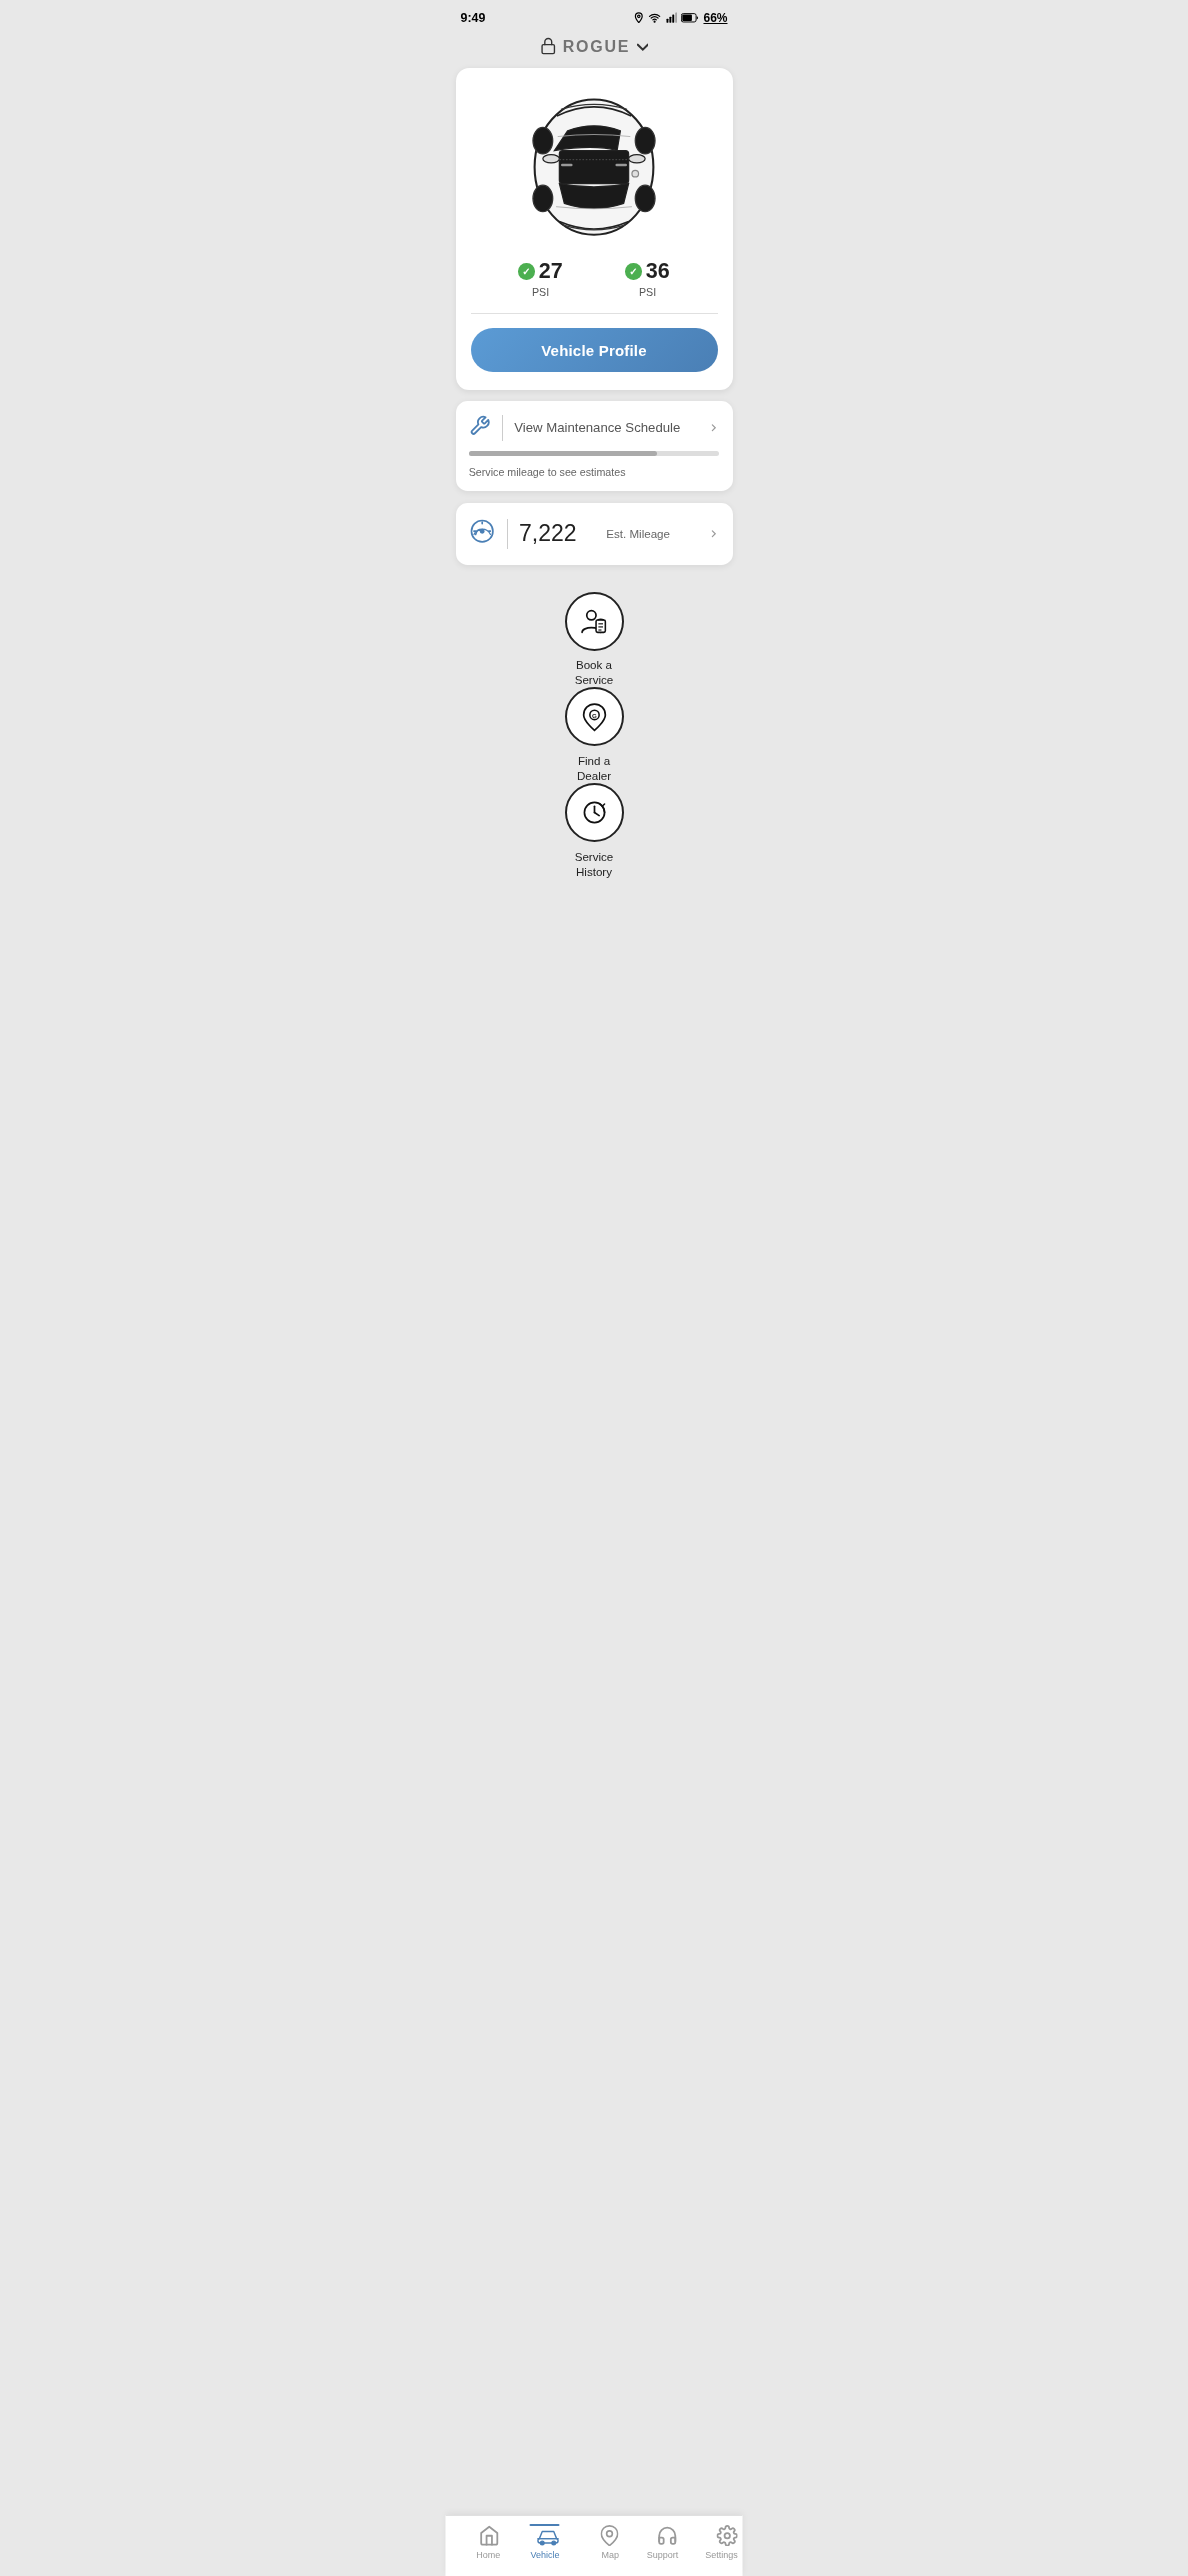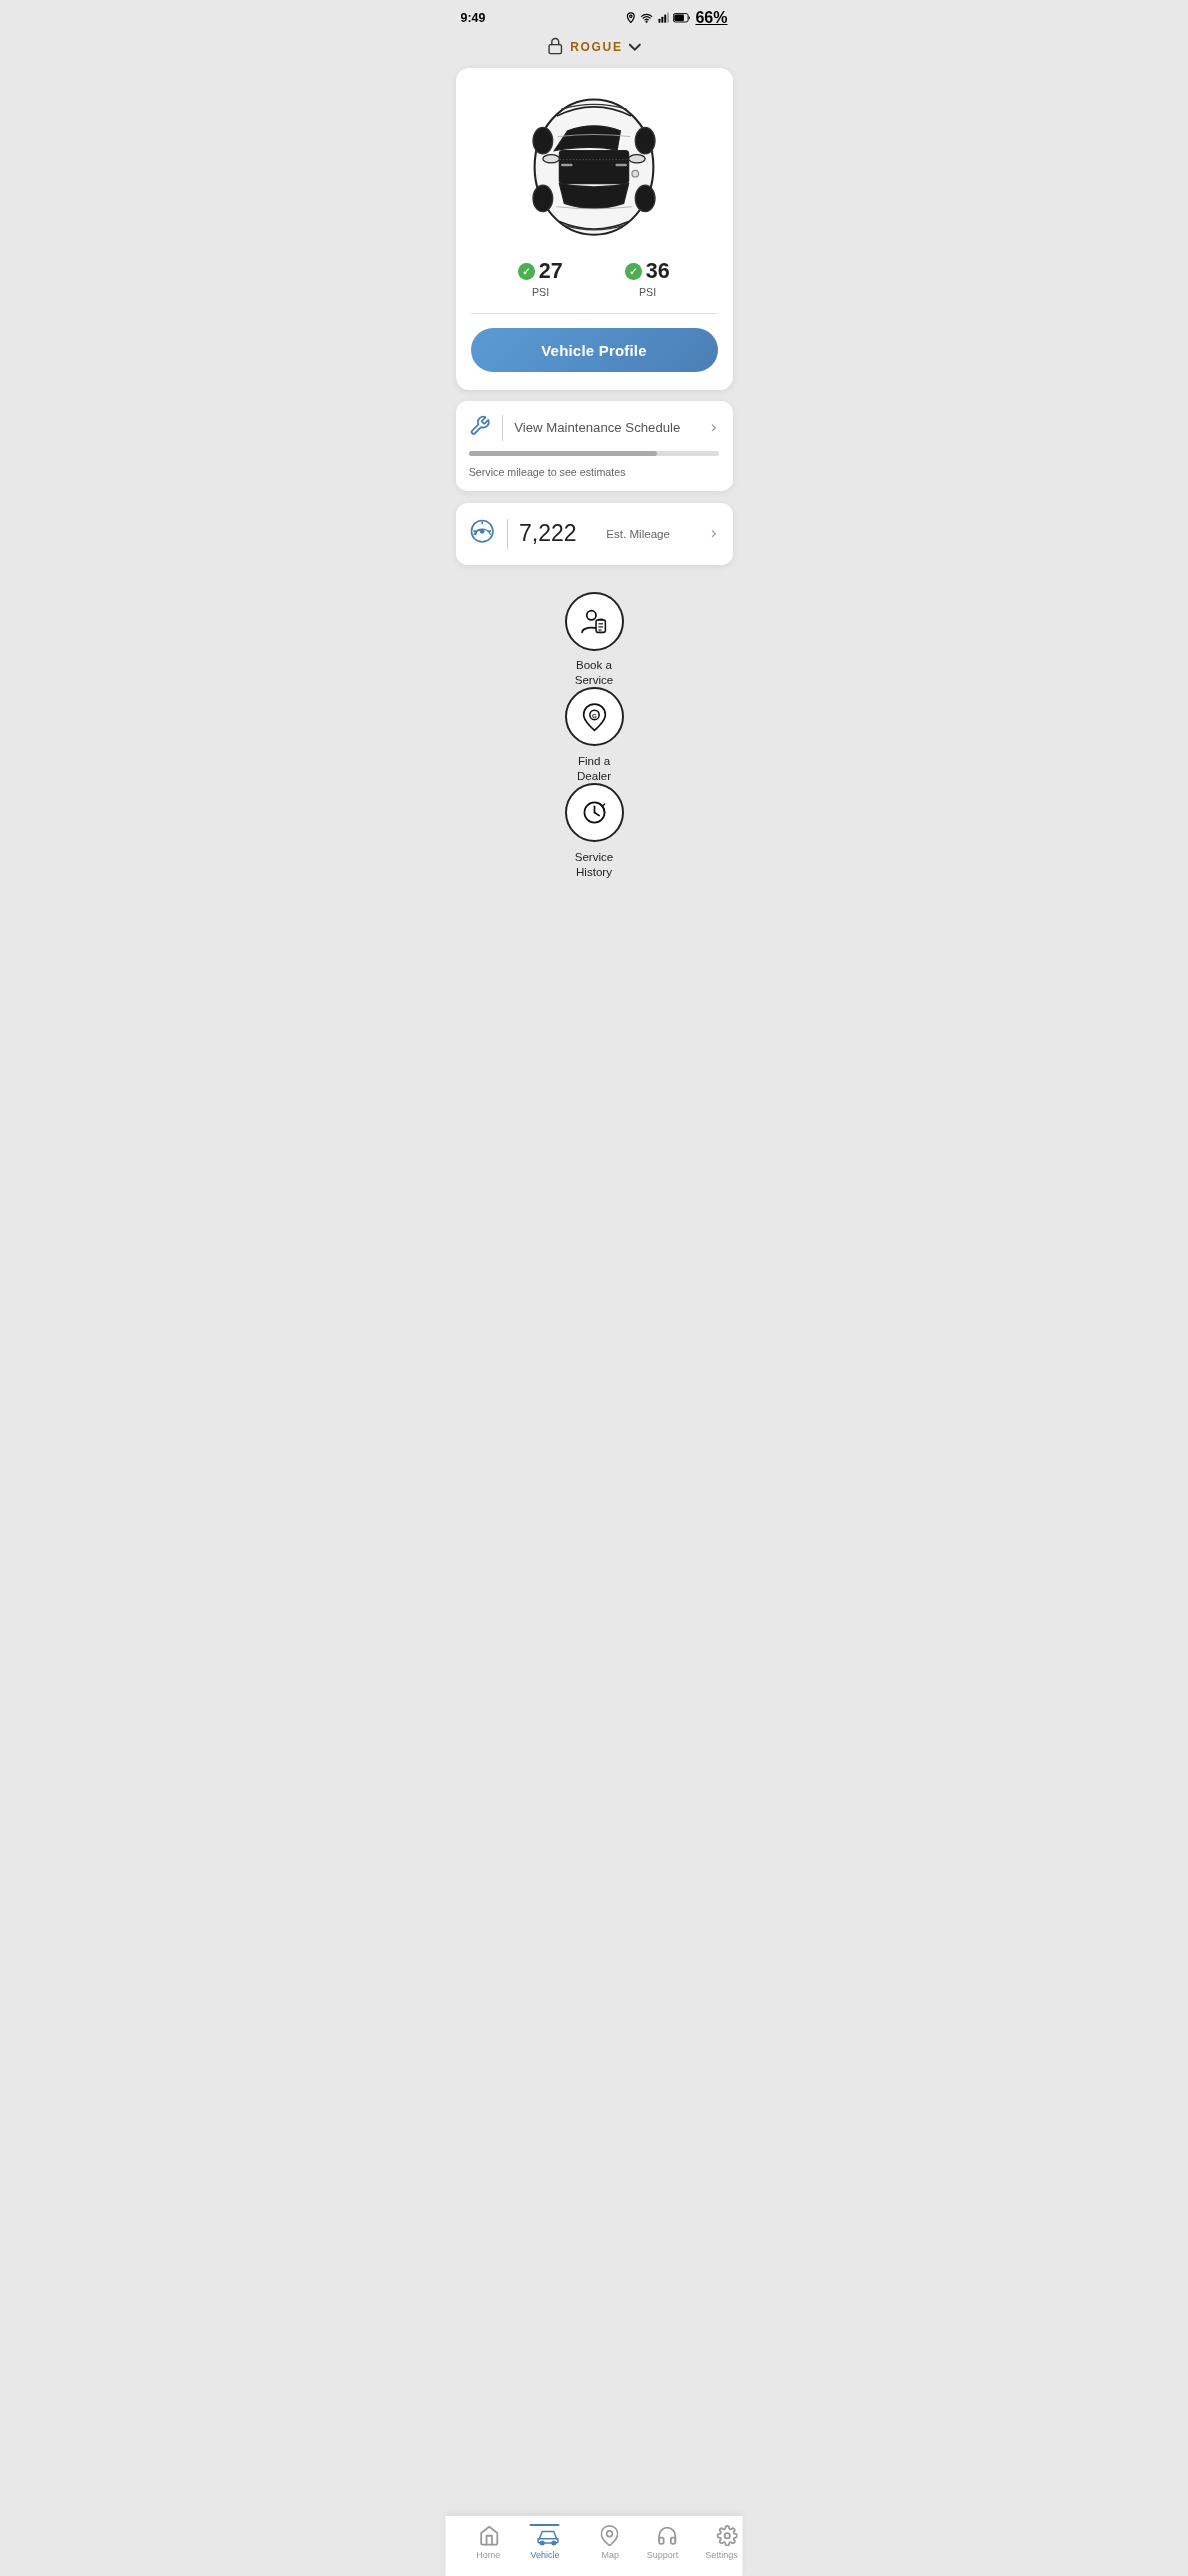--- a/index.html
+++ b/index.html
@@ -44,24 +44,24 @@
       justify-content: center;
       align-items: center;
       padding: 6.6px 0 10px 0;
       gap: 6.6px;
     }
     .header-lock {
       font-size: 15px;
       color: #333;
     }
     .header-title {
-      font-size: 12px;
+      font-size: 16px;
       font-weight: 700;
       letter-spacing: 1.7px;
-      color: #a16207;
+      color: #737373;
     }
     .header-chevron {
       font-size: 13.2px;
       color: #333;
     }
 
     
     .main-card {
       background: #fff;
       border-radius: 13.2px;
@@ -334,21 +334,21 @@
         <rect x="7" y="10" width="4" height="12" rx="1"></rect>
         <rect x="13" y="5" width="4" height="17" rx="1"></rect>
         <rect x="19" y="1" width="4" height="21" rx="1" opacity="0.3"></rect>
       </svg>
 
     <svg width="18" height="11.6" viewBox="0 0 28 14" fill="none">
         <rect x="0.5" y="0.5" width="23" height="13" rx="3" stroke="#000" stroke-width="1.5"></rect>
         <rect x="2" y="2" width="15" height="10" rx="1.5" fill="#000"></rect>
         <path d="M24.5 4.5v5c1.5-0.5 2-1.5 2-2.5s-0.5-2-2-2.5z" fill="#000"></path>
       </svg>
-    <span style="font-size:16px;font-weight:600;text-decoration:underline;">66%</span>
+    <span style="font-size:12px;font-weight:600;text-decoration:underline;">66%</span>
   </div>
 </div>
 
 <div class="header">
   <span class="header-lock">
     <svg width="16.5" height="18" viewBox="0 0 24 26" fill="none" stroke="#333" stroke-width="2" stroke-linecap="round" stroke-linejoin="round">
         <rect x="3" y="11" width="18" height="13" rx="2" ry="2"></rect>
         <path d="M7 11V7a5 5 0 0 1 10 0v4"></path>
       </svg>
   </span>

